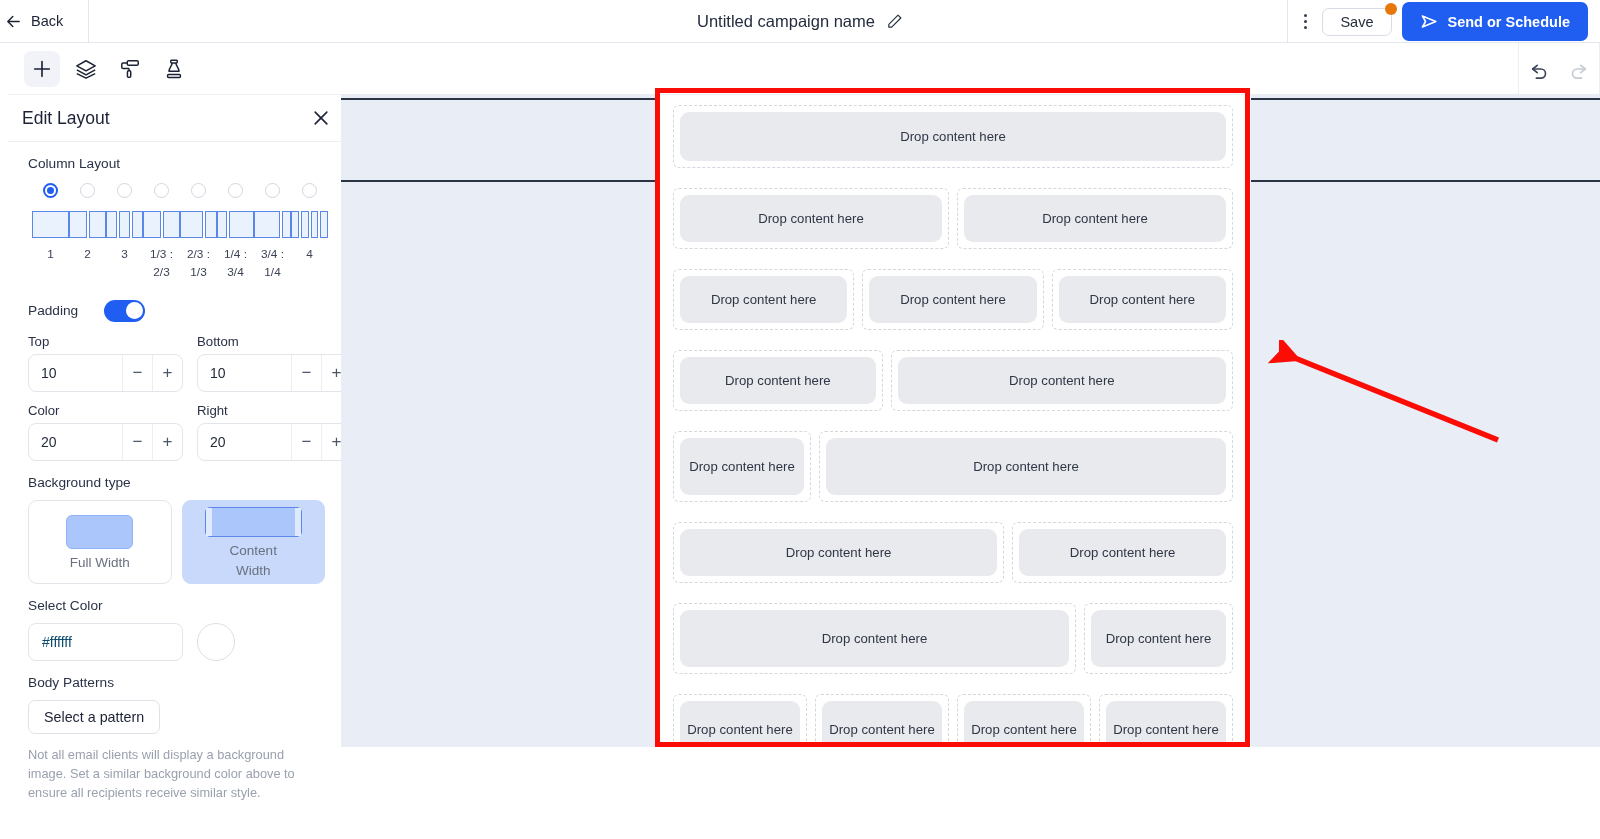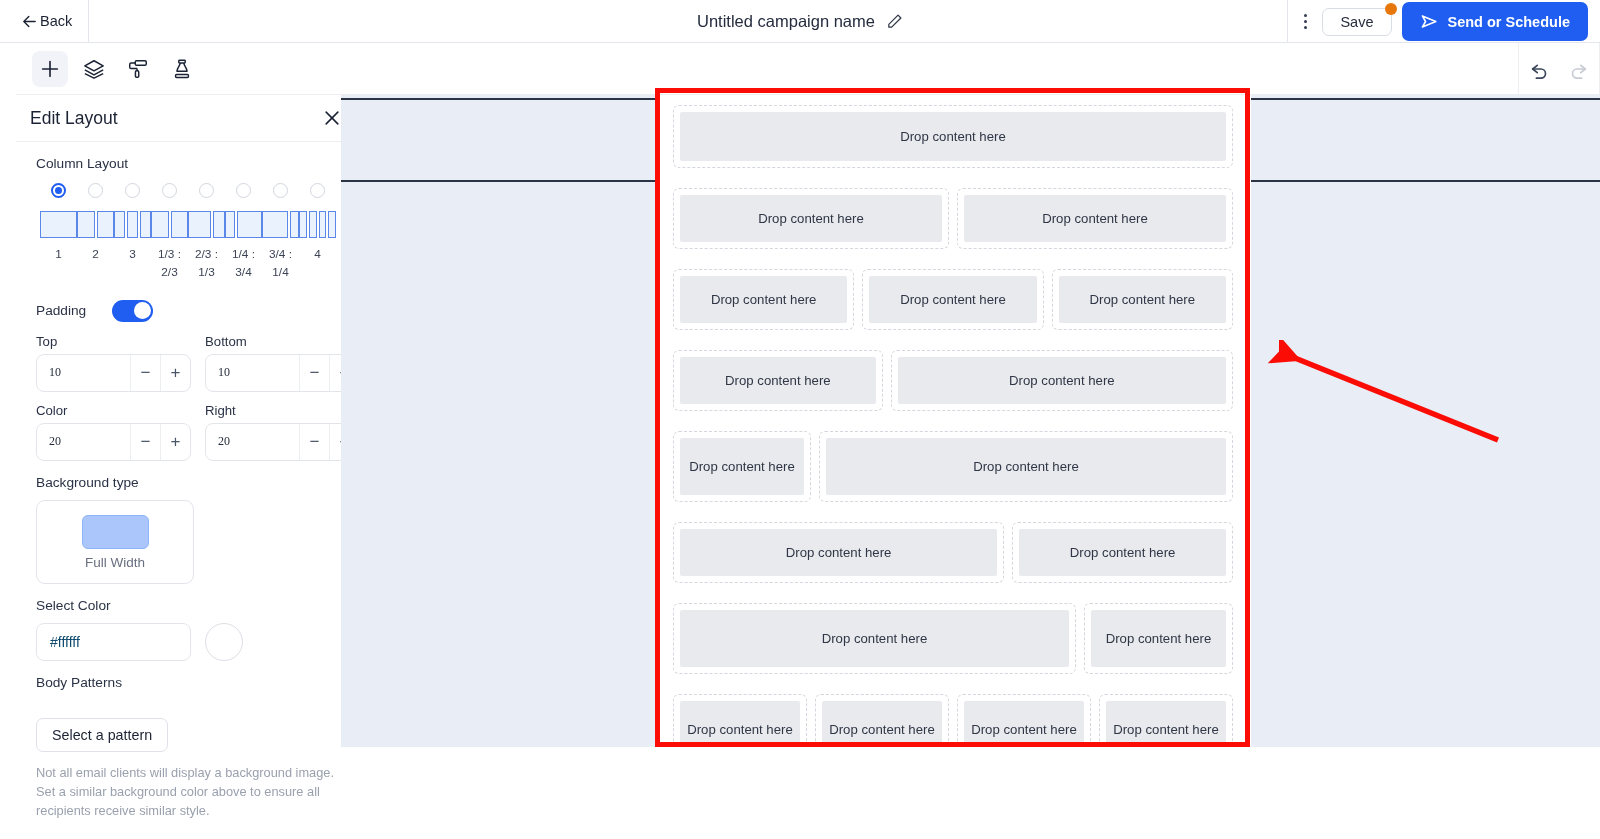--- a/index.html
+++ b/index.html
@@ -13,21 +13,21 @@
   #app { position: relative; width: 1600px; height: 839px; }
 
   
   .topbar {
     position: absolute; top: 0; left: 0; width: 1600px; height: 43px;
     background: #ffffff; border-bottom: 1px solid #e3e6ec;
     display: flex; align-items: center;
   }
   .back-zone {
     width: 89px; height: 43px; display: flex; align-items: center;
-    gap: 2px; padding-left: 21px; border-right: 1px solid #e3e6ec;
+    gap: 9px; padding-left: 5px; border-right: 1px solid #e3e6ec;
     cursor: pointer;
   }
   .back-arrow { width: 17px; height: 17px; display: block; }
   .back-label { font-size: 14.5px; color: #1b2233; }
 
   .campaign-title-wrap {
     position: absolute; left: 0; right: 0; top: 0; height: 43px;
     display: flex; align-items: center; justify-content: center; gap: 11px;
     pointer-events: none;
   }
@@ -59,22 +59,22 @@
   .send-btn {
     background: #1f5ef0; border: none; border-radius: 7px; height: 39px;
     padding: 0 18px; display: flex; align-items: center; gap: 9px;
     color: #ffffff; font-size: 14.5px; font-weight: bold; cursor: pointer;
     font-family: "Liberation Sans", sans-serif;
   }
   .send-icon { width: 19px; height: 19px; }
 
   
   .left-panel {
-    position: absolute; top: 43px; left: 16px; width: 341px; height: 796px;
-    background: #ffffff; border-right: 1px solid #4d7c0f; overflow: hidden;
+    position: absolute; top: 43px; left: 8px; width: 341px; height: 796px;
+    background: #ffffff; border-right: 4px solid #4d7c0f; overflow: hidden;
   }
   .tool-strip {
     height: 52px; display: flex; align-items: center; gap: 8px;
     padding-left: 16px; border-bottom: 1px solid #eceef2;
   }
   .tool-btn {
     width: 36px; height: 36px; border-radius: 8px; display: flex;
     align-items: center; justify-content: center; cursor: pointer;
     background: transparent;
   }
@@ -131,23 +131,23 @@
   .num-grid {
     display: grid; grid-template-columns: 155px 155px; gap: 11px 14px;
     margin-top: 12px;
   }
   .num-field .nf-label { font-size: 13.2px; color: #2a3246; margin-bottom: 5px; }
   .num-box {
     height: 38px; border: 1px solid #e2e5ea; border-radius: 8px;
     display: flex; align-items: center; background: #fff;
   }
   .num-val {
-    flex: 1; padding-left: 12px; font-size: 12px; color: #232b3b;
+    flex: 1; padding-left: 12px; font-size: 14px; color: #232b3b;
     border: none; outline: none; background: transparent; width: 100%;
-    font-family: Liberation Serif, serif;
+    font-family: Liberation Sans, sans-serif;
   }
   .num-btn {
     width: 30px; height: 100%; display: flex; align-items: center;
     justify-content: center; font-size: 17px; color: #4a5568;
     border-left: 1px solid #eceef2; cursor: pointer; user-select: none;
   }
 
   
   .bg-types { display: flex; gap: 10px; margin-top: 10px; }
   .bg-card {
@@ -179,21 +179,21 @@
     width: 155px; height: 38px; border: 1px solid #e2e5ea; border-radius: 8px;
     padding-left: 13px; font-size: 14px; color: #0c4a6e; outline: none;
     background: #fff; font-family: "Liberation Sans", sans-serif;
   }
   .color-dot {
     width: 38px; height: 38px; border-radius: 50%; border: 1px solid #dcdfe5;
     background: #ffffff; cursor: pointer;
   }
 
   .pattern-btn {
-    margin-top: 28px; height: 34px; padding: 0 15px; border-radius: 7px;
+    margin-top: 10px; height: 34px; padding: 0 15px; border-radius: 7px;
     border: 1px solid #dfe2e8; background: #fff; font-size: 14.3px;
     color: #1b2233; cursor: pointer; font-family: "Liberation Sans", sans-serif;
   }
   .helper {
     margin-top: 11px; font-size: 12.8px; color: #9aa1ae; line-height: 1.52;
     max-width: 325px;
   }
 
   
   .canvas-top {
@@ -225,21 +225,21 @@
     position: absolute; top: 0; left: 314px; width: 596px; min-height: 652px;
     background: #ffffff;
   }
   .drop-row { padding: 6px 14px; display: flex; gap: 0; }
   .drop-cell { padding: 4px; }
   .dz {
     border: 1px dashed #d4d7dd; border-radius: 6px; padding: 6px;
     height: 100%;
   }
   .dz-inner {
-    background: #e9eaee; border-radius: 2px;
+    background: #e9eaee; border-radius: 9px;
     display: flex; align-items: center; justify-content: center;
     text-align: center; font-size: 13.2px; color: #2f3645;
     line-height: 1.5; padding: 6px 4px;
   }
 
   
   .red-box {
     position: absolute; border: 5px solid #fb0d06; pointer-events: none;
   }
   .red-arrow { position: absolute; pointer-events: none; }
@@ -439,20 +439,28 @@
               <div class="num-btn">+</div>
             </div>
           </div>
         </div>
 
       <div class="section-label">Background type</div>
       <div class="bg-types">
         <div class="bg-card">
           <div class="shape-full"></div>
           <div class="bg-cap">Full Width</div>
+        </div>
+        <div class="bg-card sel">
+          <div class="shape-content">
+            <i></i>
+              <i></i>
+          </div>
+          <div class="bg-cap">Content
+Width</div>
         </div>
       </div>
 
       <div class="section-label">Select Color</div>
       <div class="color-row">
         <input class="color-input" value="#ffffff" style="">
         <div class="color-dot"></div>
       </div>
 
       <div class="section-label">Body Patterns</div>

